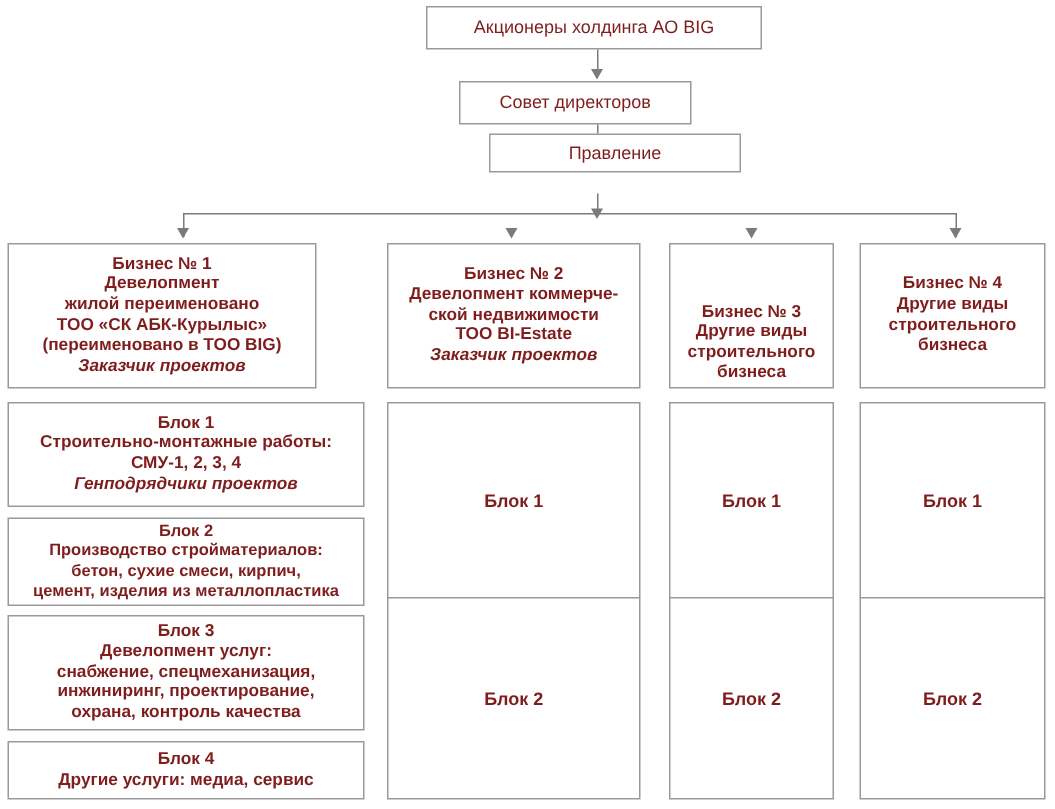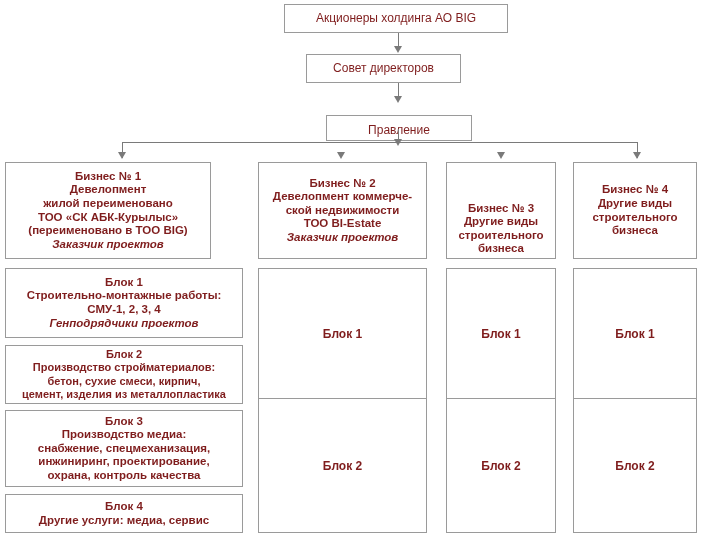--- a/index.html
+++ b/index.html
@@ -100,21 +100,21 @@
   <div class="conn vline" style="left:398px; top:33px; width:1px; height:14px;"></div>
   <div class="arrow" style="left:394px; top:46px;"></div>
 
   <div class="box top-box" style="left:306px; top:54px; width:155px; height:29px;">
     <span class="line">Совет директоров</span>
   </div>
 
   <div class="conn vline" style="left:398px; top:83px; width:1px; height:14px;"></div>
   <div class="arrow" style="left:394px; top:96px;"></div>
 
-  <div class="box top-box" style="left:326px; top:115px; width:146px; height:26px;justify-content:flex-end;">
+  <div class="box top-box" style="left:326px; top:89px; width:168px; height:26px;">
     <span class="line">Правление</span>
   </div>
 
   <div class="conn vline" style="left:398px; top:129px; width:1px; height:13px;"></div>
   <div class="arrow" style="left:394px; top:139px;"></div>
 
   <div class="bar" style="left:122px; top:142px; width:516px; height:16px;"></div>
 
   <div class="arrow" style="left:118px; top:152px;"></div>
   <div class="arrow" style="left:337px; top:152px;"></div>
@@ -161,21 +161,21 @@
 
   <div class="box blk" style="left:5px; top:345px; width:238px; height:59px; font-size:11px; line-height:13.4px;">
     <span class="line hd">Блок 2</span>
     <span class="line">Производство стройматериалов:</span>
     <span class="line">бетон, сухие смеси, кирпич,</span>
     <span class="line">цемент, изделия из металлопластика</span>
   </div>
 
   <div class="box blk" style="left:5px; top:410px; width:238px; height:77px;">
     <span class="line hd">Блок 3</span>
-    <span class="line">Производство медиа:</span>
+    <span class="line">Девелопмент услуг:</span>
     <span class="line">снабжение, спецмеханизация,</span>
     <span class="line">инжиниринг, проектирование,</span>
     <span class="line">охрана, контроль качества</span>
   </div>
 
   <div class="box blk" style="left:5px; top:494px; width:238px; height:39px;">
     <span class="line hd">Блок 4</span>
     <span class="line">Другие услуги: медиа, сервис</span>
   </div>
 

